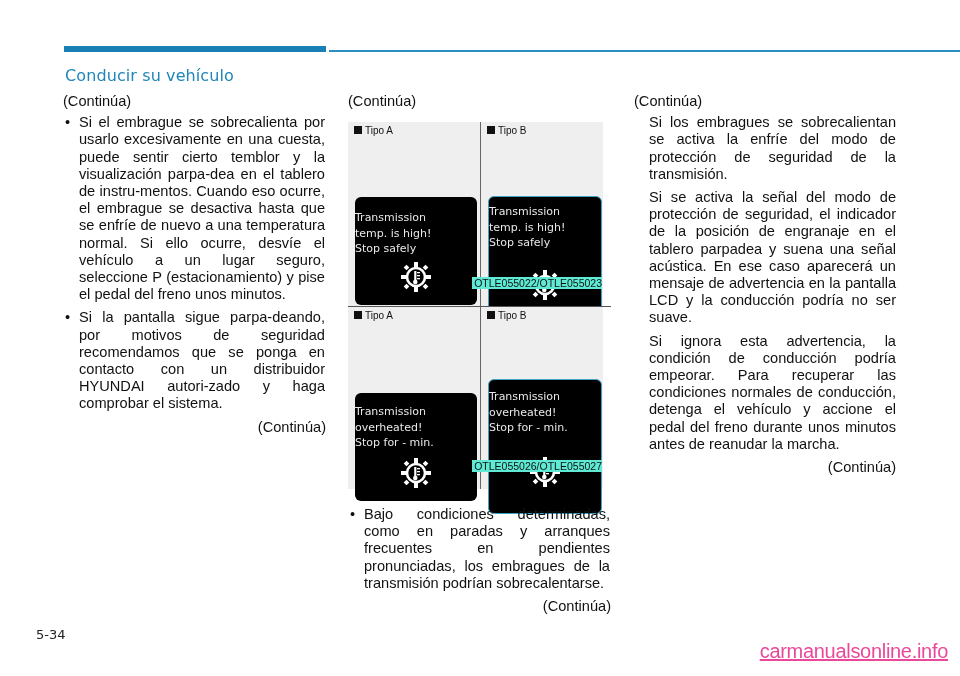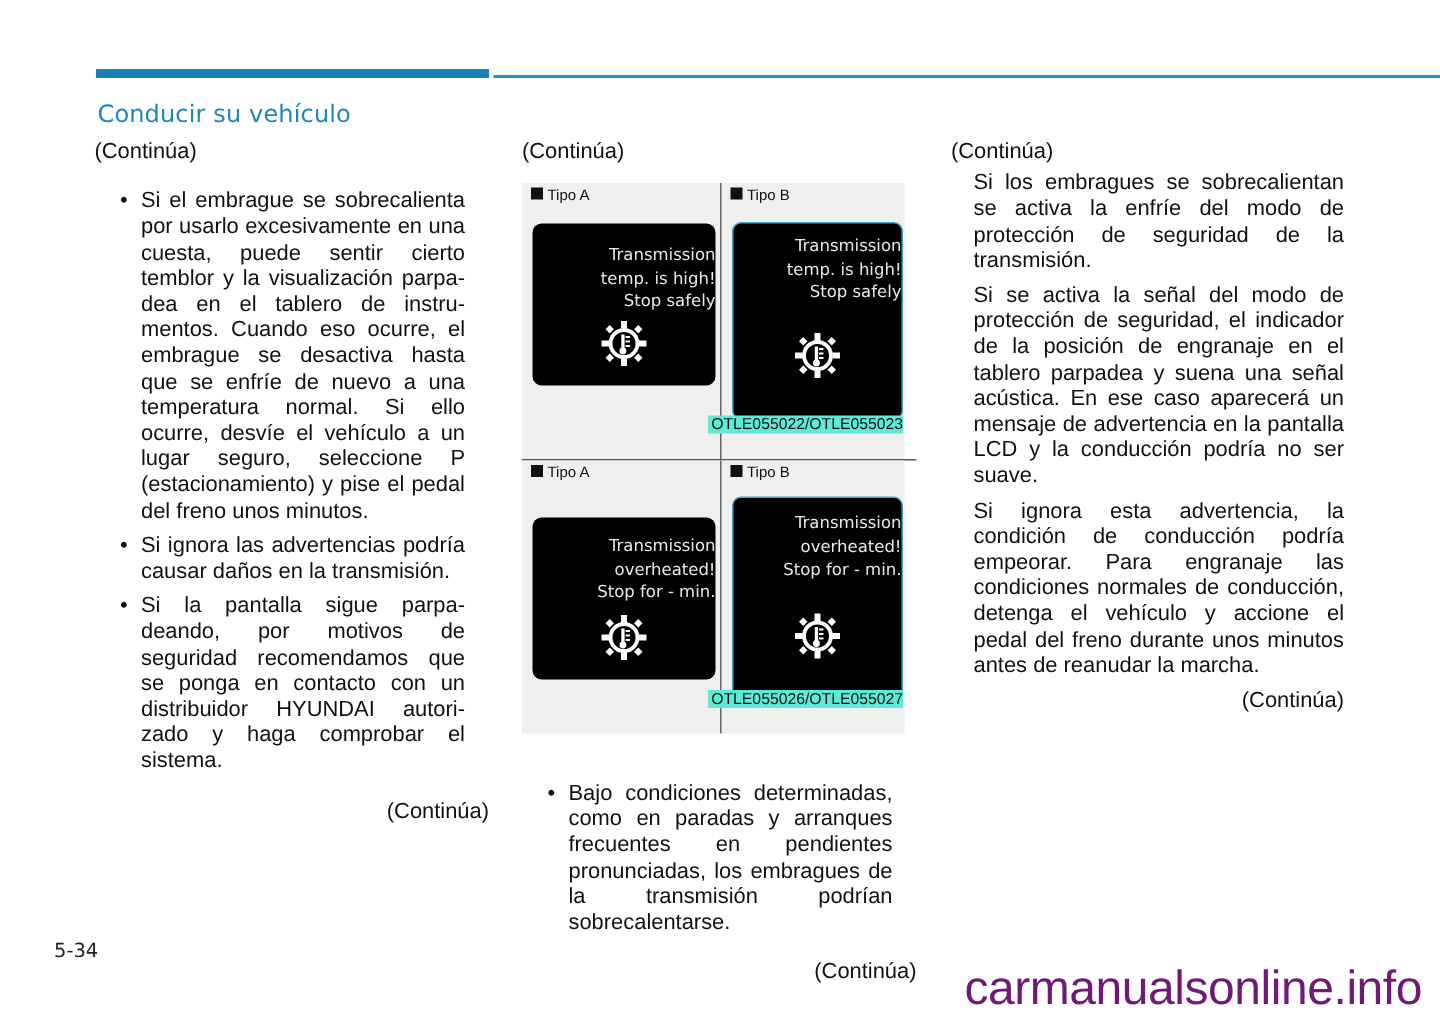--- a/index.html
+++ b/index.html
@@ -10,54 +10,53 @@
   .hdr-bar-thick { position:absolute; left:64px; top:46px; width:262px; height:6px; background:#1a7fb5; }
   .hdr-bar-thin { position:absolute; left:329px; top:50px; width:631px; height:2px; background:#2a8fc0; }
 
   .col { position:absolute; font-weight:normal; font-size:14.6px; line-height:17.2px; }
   .col1 { left:63px; top:93px; width:263px; }
   .col2 { left:348px; top:93px; width:263px; }
   .col3 { left:634px; top:93px; width:262px; }
 
   .cont { margin:0 0 4px 0; }
   .cont-right { text-align:right; margin-top:4px; }
-  ul.bul { list-style:none; margin:16px; padding:0; }
+  ul.bul { list-style:none; margin:1px; padding:0; }
   ul.bul li { position:relative; padding-left:15px; text-align:justify; margin-bottom:6px; }
   ul.bul li::before { content:"\2022"; position:absolute; left:1px; top:0; }
   .para { padding-left:15px; text-align:justify; margin-bottom:6px; }
 
   .fig { position:absolute; left:348px; width:255px; background:#efefef; }
   .fig1 { top:122px; height:184px; }
   .fig2 { top:307px; height:182px; }
   .fig-sep { position:absolute; left:0; width:263px; top:306px; height:1px; background:#555; }
   .fig .vline { position:absolute; left:132px; top:0; width:1px; height:100%; background:#666; }
   .fig .label { position:absolute; top:3px; font-size:10px; font-weight:normal; color:#111; }
   .fig .label .sq { display:inline-block; width:8px; height:8px; background:#111; margin-right:3px; vertical-align:-0px; }
   .fig .code { position:absolute; right:1px; bottom:17px; font-size:10.5px; color:#111; background:#5eead4; padding-left:2px; }
-  .screen { position:absolute; background:#000; border-radius:6px; color:#e8e8e8; text-align:right;
-            font-family:"DejaVu Sans", sans-serif; font-size:11px; line-height:15.5px; }
+  .screen { position:absolute; background:#000; border-radius:6px; color:#e8e8e8; text-align:left;
+            font-family:"DejaVu Sans", sans-serif; font-size:11px; line-height:15.5px;margin-top:48px; }
   .screen.b { border:1.5px solid #3fa5c6; }
   .screen .msg { padding-top:12px; }
   .screen .ico { position:absolute; left:50%; transform:translateX(-50%); }
 
   .page-num { position:absolute; left:36px; top:627px; font-size:13px; color:#222; font-family:"DejaVu Sans", sans-serif; }
-  .watermark { position:absolute; right:12px; top:640px; font-size:32px; color:#701a75; font-family:"Liberation Sans", sans-serif; letter-spacing:-0.3px; }
+  .watermark { position:absolute; right:12px; top:640px; font-size:20px; color:#ec4899; font-family:"Liberation Sans", sans-serif; letter-spacing:-0.3px;text-decoration:underline; }
 </style>
 </head>
 <body>
 
 <div class="hdr-title">Conducir su vehículo</div>
 <div class="hdr-bar-thick"></div>
 <div class="hdr-bar-thin"></div>
 
 <div class="col col1">
   <div class="cont">(Continúa)</div>
   <ul class="bul">
     <li>Si el embrague se sobrecalienta por usarlo excesivamente en una cuesta, puede sentir cierto temblor y la visualización parpa-dea en el tablero de instru-mentos. Cuando eso ocurre, el embrague se desactiva hasta que se enfríe de nuevo a una temperatura normal. Si ello ocurre, desvíe el vehículo a un lugar seguro, seleccione P (estacionamiento) y pise el pedal del freno unos minutos.</li>
-    <li>Si ignora las advertencias podría causar daños en la transmisión.</li>
     <li>Si la pantalla sigue parpa-deando, por motivos de seguridad recomendamos que se ponga en contacto con un distribuidor HYUNDAI autori-zado y haga comprobar el sistema.</li>
   </ul>
   <div class="cont-right">(Continúa)</div>
 </div>
 
 <div class="col col2">
   <div class="cont">(Continúa)</div>
 </div>
 
 <div class="fig fig1">
@@ -192,18 +191,18 @@
   <ul class="bul">
     <li>Bajo condiciones determinadas, como en paradas y arranques frecuentes en pendientes pronunciadas, los embragues de la transmisión podrían sobrecalentarse.</li>
   </ul>
   <div class="cont-right">(Continúa)</div>
 </div>
 
 <div class="col col3">
   <div class="cont">(Continúa)</div>
   <div class="para">Si los embragues se sobrecalientan se activa la enfríe del modo de protección de seguridad de la transmisión.</div>
   <div class="para">Si se activa la señal del modo de protección de seguridad, el indicador de la posición de engranaje en el tablero parpadea y suena una señal acústica. En ese caso aparecerá un mensaje de advertencia en la pantalla LCD y la conducción podría no ser suave.</div>
-  <div class="para">Si ignora esta advertencia, la condición de conducción podría empeorar. Para engranaje las condiciones normales de conducción, detenga el vehículo y accione el pedal del freno durante unos minutos antes de reanudar la marcha.</div>
+  <div class="para">Si ignora esta advertencia, la condición de conducción podría empeorar. Para recuperar las condiciones normales de conducción, detenga el vehículo y accione el pedal del freno durante unos minutos antes de reanudar la marcha.</div>
   <div class="cont-right">(Continúa)</div>
 </div>
 
 <div class="page-num">5-34</div>
 <div class="watermark">carmanualsonline.info</div>
 
 </body></html>

